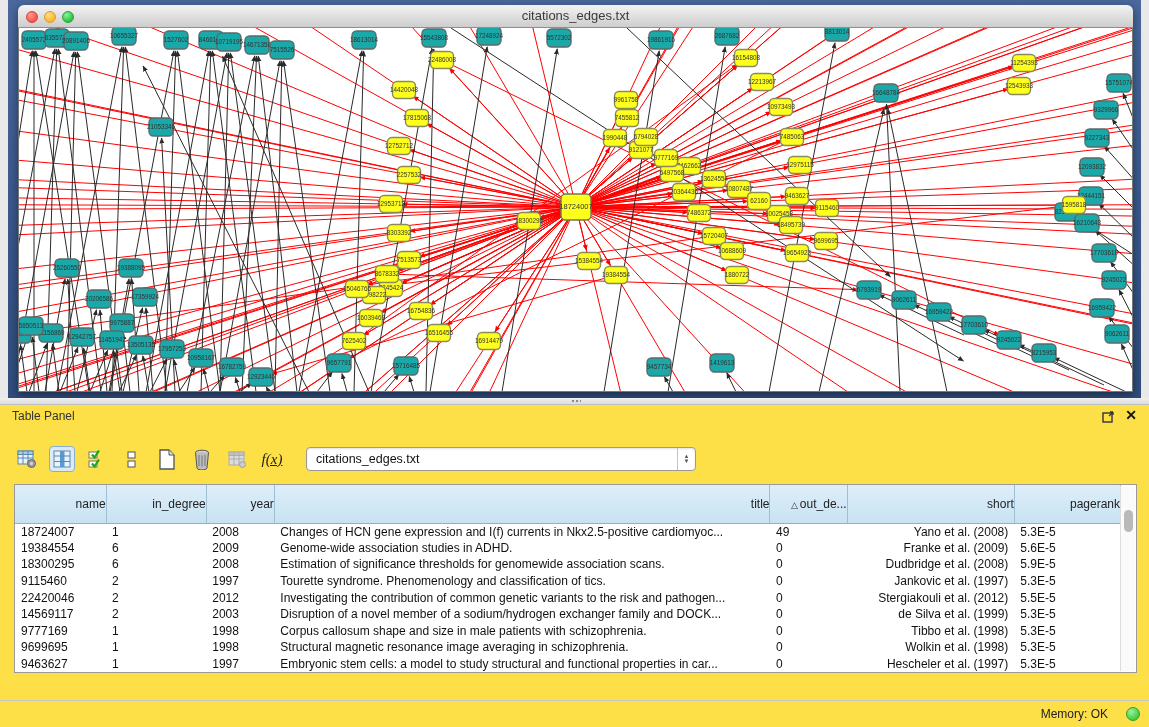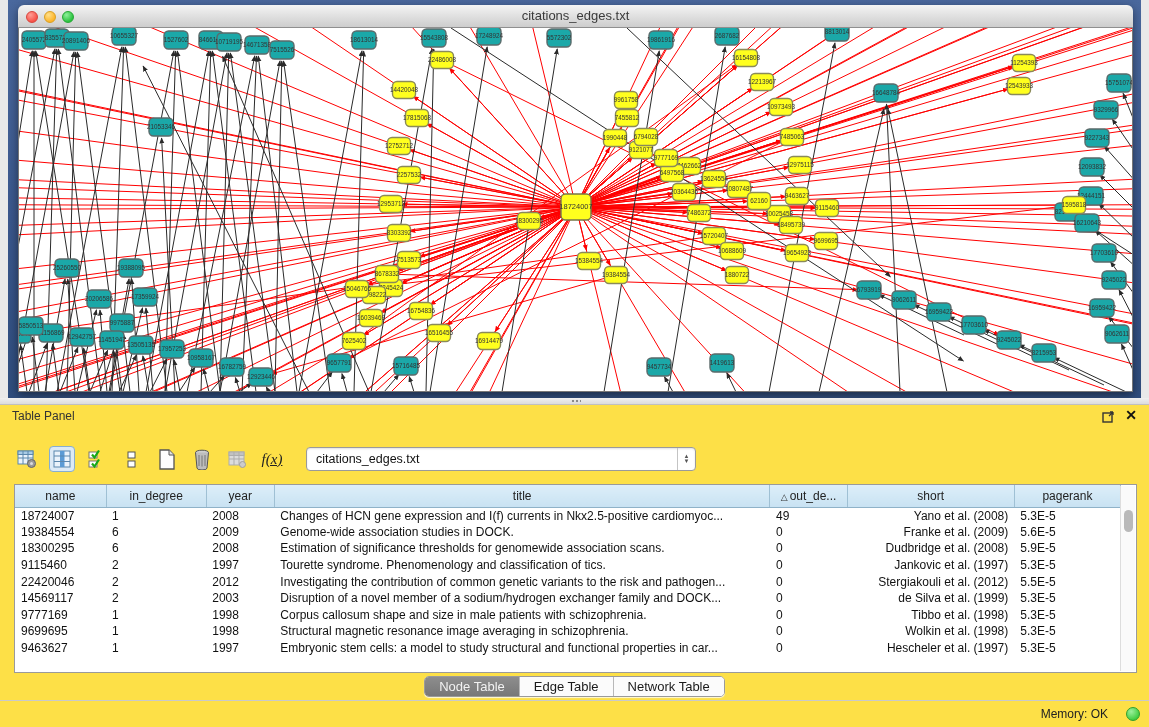--- a/index.html
+++ b/index.html
@@ -56,23 +56,23 @@
     align-items:center; justify-content:center; color:#555; }
   #combo-stepper span { font-size:6px; line-height:5px; }
 
   #datatable { position:absolute; left:14px; top:79px; width:1123px; height:189px;
     background:#fff; border:1px solid #9a9a9a; }
   #tbl-scroll { position:absolute; right:1px; top:1px; width:15px; bottom:1px;
     background:#fafafa; border-left:1px solid #ddd; }
   #tbl-thumb { position:absolute; left:2.5px; top:24px; width:9px; height:22px;
     background:#b9b9b9; border-radius:5px; }
   table { border-collapse:collapse; table-layout:fixed; width:1106px; }
-  th { height:22px; background:linear-gradient(180deg,#ddeef9,#c8e2f2);
+  th { height:38px; background:linear-gradient(180deg,#ddeef9,#c8e2f2);
     border-right:1px solid #9fc0d4; border-bottom:1px solid #8fb2c8;
-    font-size:12px; font-weight:normal; color:#222; text-align:center;
+    font-size:12px; font-weight:normal; color:#222; text-align:right;
     overflow:hidden; white-space:nowrap; }
   td { height:16.6px; font-size:12px; color:#111; padding:0 6px;
     overflow:hidden; white-space:nowrap; text-overflow:ellipsis; }
   td.center { text-align:right; }
   .sort-tri { font-size:9px; color:#333; margin-right:2px; }
 
   
   #tabbar { position:absolute; left:0; top:271px; width:1149px; height:24px;
     display:flex; justify-content:center; }
   #seg { display:flex; height:21px; border:1px solid #9a9a9a; border-radius:5px;
@@ -856,21 +856,21 @@
               <td>2008</td>
               <td>Changes of HCN gene expression and I(f) currents in Nkx2.5-positive cardiomyoc...</td>
               <td>49</td>
               <td class="center">Yano et al. (2008)</td>
               <td>5.3E-5</td>
             </tr>
             <tr>
               <td>19384554</td>
               <td>6</td>
               <td>2009</td>
-              <td>Genome-wide association studies in DOCK.</td>
+              <td>Genome-wide association studies in ADHD.</td>
               <td>0</td>
               <td class="center">Franke et al. (2009)</td>
               <td>5.6E-5</td>
             </tr>
             <tr>
               <td>18300295</td>
               <td>6</td>
               <td>2008</td>
               <td>Estimation of significance thresholds for genomewide association scans.</td>
               <td>0</td>
@@ -931,26 +931,19 @@
               <td class="center">Hescheler et al. (1997)</td>
               <td>5.3E-5</td>
             </tr>
           </tbody>
       </table>
       <div id="tbl-scroll">
         <div id="tbl-thumb"></div>
       </div>
     </div>
 
-    <div id="tabbar">
-      <div id="seg">
-          <div class="seg-item active">Node Table</div>
-          <div class="seg-item">Edge Table</div>
-          <div class="seg-item">Network Table</div>
-        </div>
-    </div>
 
     <div id="statusbar">
       <span id="memory-label">Memory: OK</span>
       <span id="memory-dot"></span>
     </div>
   </div>
 </div>
 
 </body></html>

